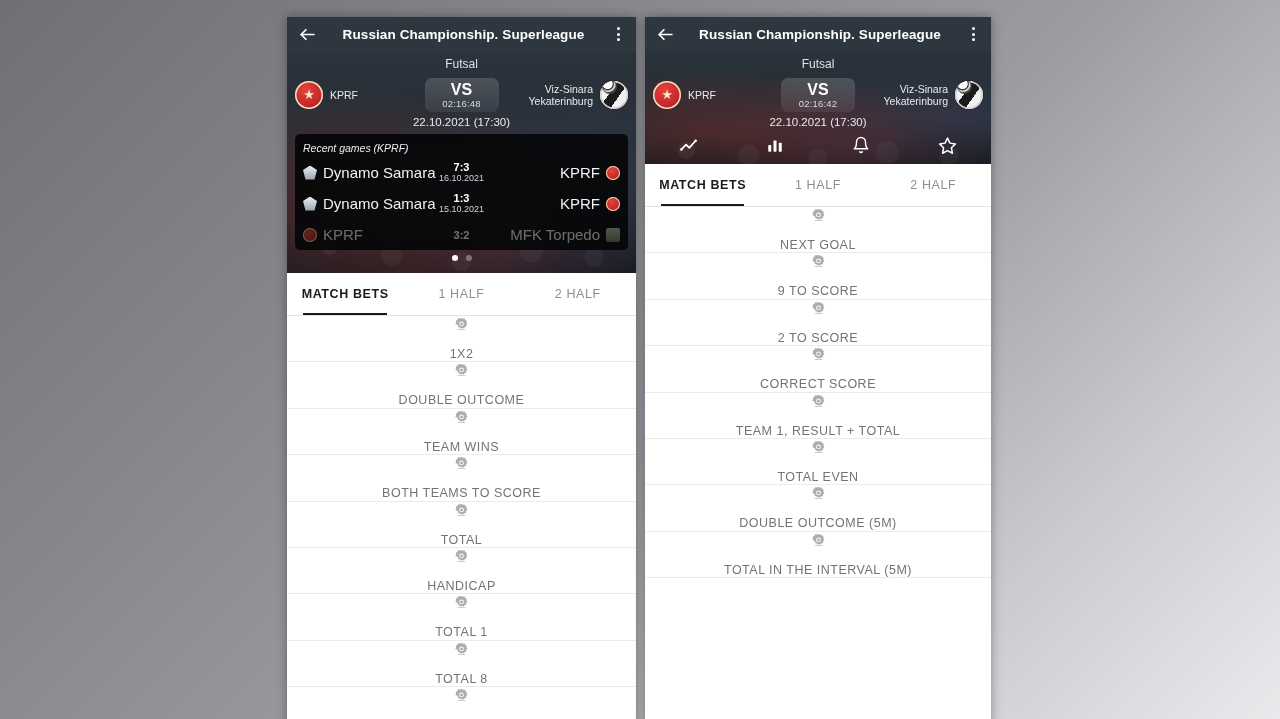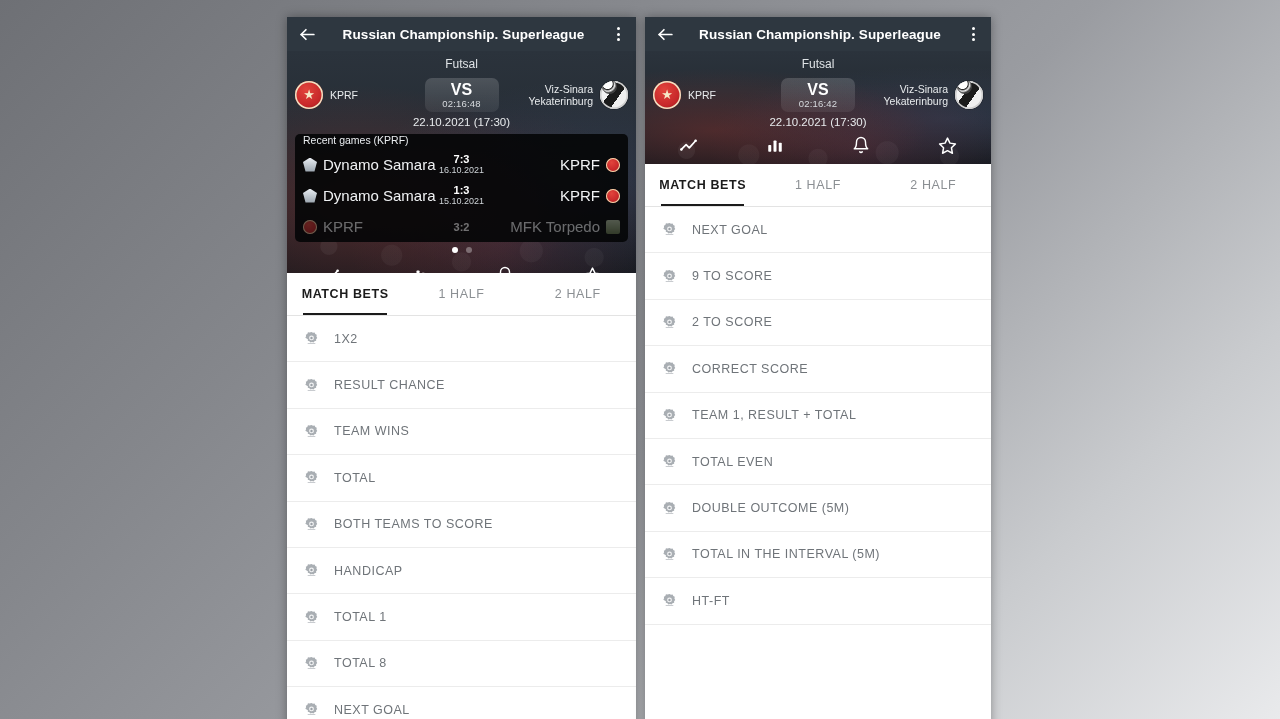--- a/index.html
+++ b/index.html
@@ -162,21 +162,22 @@
   
   .recent-card {
     position: relative; z-index: 3;
     margin: 6px 8px 0 8px;
     background: rgba(4,5,7,0.90);
     border-radius: 5px;
     overflow: hidden;
   }
   .recent-title {
     color: #e9ecef; font-size: 10.5px;
-    padding: 0 8px 3px;
+    padding: 8px 8px 3px;
+    font-style: italic;
   }
   .rg-row {
     display: flex; align-items: center;
     padding: 2px 8px;
     height: 27px;
   }
   .rg-row.fade { opacity: .42; }
   .rg-side { display: flex; align-items: center; gap: 6px; flex: 1 1 0; min-width: 0; }
   .rg-side.r { justify-content: flex-end; }
   .rg-team { color: #f0f2f4; font-size: 15px; white-space: nowrap; }
@@ -241,20 +242,21 @@
   }
 
   
   .betlist { background: #ffffff; }
   .bet-row {
     display: flex; align-items: center;
     gap: 14px;
     height: 45.4px;
     padding: 0 16px;
     border-bottom: 1px solid #ececec;
+    flex-direction: column;
   }
   .bet-label {
     color: #6f7479;
     font-size: 12.5px;
     letter-spacing: .5px;
   }
   .bet-ico { width: 17px; height: 17px; flex: 0 0 auto; }
 
   .svgicon { display: block; }
 </style>
@@ -414,21 +416,21 @@
           <span class="bet-ico">
             <svg class="svgicon" width="17" height="17" viewBox="0 0 24 24">
               <g fill="#a9aeb3">
                 <path d="M12 2.8l2.1 1.1 2.3-.4.9 2.2 2.1 1.1-.4 2.3 1.1 2.1-1.6 1.7.1 2.4-2.3.6-1.4 1.9-2.2-.8-2.2.8-1.4-1.9-2.3-.6.1-2.4L3.3 11l1.1-2.1-.4-2.3 2.1-1.1.9-2.2 2.3.4z"></path>
               </g>
               <circle cx="12" cy="11.2" r="3.4" fill="#f2f3f4"></circle>
               <circle cx="12" cy="11.2" r="1.7" fill="#9aa0a6"></circle>
               <rect x="6.5" y="18.3" width="11" height="1.1" rx="0.5" fill="#b6bbc0"></rect>
             </svg>
           </span>
-          <span class="bet-label">RESULT CHANCE</span>
+          <span class="bet-label">DOUBLE OUTCOME</span>
         </div>
         <div class="bet-row">
           <span class="bet-ico">
             <svg class="svgicon" width="17" height="17" viewBox="0 0 24 24">
               <g fill="#a9aeb3">
                 <path d="M12 2.8l2.1 1.1 2.3-.4.9 2.2 2.1 1.1-.4 2.3 1.1 2.1-1.6 1.7.1 2.4-2.3.6-1.4 1.9-2.2-.8-2.2.8-1.4-1.9-2.3-.6.1-2.4L3.3 11l1.1-2.1-.4-2.3 2.1-1.1.9-2.2 2.3.4z"></path>
               </g>
               <circle cx="12" cy="11.2" r="3.4" fill="#f2f3f4"></circle>
               <circle cx="12" cy="11.2" r="1.7" fill="#9aa0a6"></circle>
               <rect x="6.5" y="18.3" width="11" height="1.1" rx="0.5" fill="#b6bbc0"></rect>
@@ -440,34 +442,34 @@
           <span class="bet-ico">
             <svg class="svgicon" width="17" height="17" viewBox="0 0 24 24">
               <g fill="#a9aeb3">
                 <path d="M12 2.8l2.1 1.1 2.3-.4.9 2.2 2.1 1.1-.4 2.3 1.1 2.1-1.6 1.7.1 2.4-2.3.6-1.4 1.9-2.2-.8-2.2.8-1.4-1.9-2.3-.6.1-2.4L3.3 11l1.1-2.1-.4-2.3 2.1-1.1.9-2.2 2.3.4z"></path>
               </g>
               <circle cx="12" cy="11.2" r="3.4" fill="#f2f3f4"></circle>
               <circle cx="12" cy="11.2" r="1.7" fill="#9aa0a6"></circle>
               <rect x="6.5" y="18.3" width="11" height="1.1" rx="0.5" fill="#b6bbc0"></rect>
             </svg>
           </span>
+          <span class="bet-label">BOTH TEAMS TO SCORE</span>
+        </div>
+        <div class="bet-row">
+          <span class="bet-ico">
+            <svg class="svgicon" width="17" height="17" viewBox="0 0 24 24">
+              <g fill="#a9aeb3">
+                <path d="M12 2.8l2.1 1.1 2.3-.4.9 2.2 2.1 1.1-.4 2.3 1.1 2.1-1.6 1.7.1 2.4-2.3.6-1.4 1.9-2.2-.8-2.2.8-1.4-1.9-2.3-.6.1-2.4L3.3 11l1.1-2.1-.4-2.3 2.1-1.1.9-2.2 2.3.4z"></path>
+              </g>
+              <circle cx="12" cy="11.2" r="3.4" fill="#f2f3f4"></circle>
+              <circle cx="12" cy="11.2" r="1.7" fill="#9aa0a6"></circle>
+              <rect x="6.5" y="18.3" width="11" height="1.1" rx="0.5" fill="#b6bbc0"></rect>
+            </svg>
+          </span>
           <span class="bet-label">TOTAL</span>
-        </div>
-        <div class="bet-row">
-          <span class="bet-ico">
-            <svg class="svgicon" width="17" height="17" viewBox="0 0 24 24">
-              <g fill="#a9aeb3">
-                <path d="M12 2.8l2.1 1.1 2.3-.4.9 2.2 2.1 1.1-.4 2.3 1.1 2.1-1.6 1.7.1 2.4-2.3.6-1.4 1.9-2.2-.8-2.2.8-1.4-1.9-2.3-.6.1-2.4L3.3 11l1.1-2.1-.4-2.3 2.1-1.1.9-2.2 2.3.4z"></path>
-              </g>
-              <circle cx="12" cy="11.2" r="3.4" fill="#f2f3f4"></circle>
-              <circle cx="12" cy="11.2" r="1.7" fill="#9aa0a6"></circle>
-              <rect x="6.5" y="18.3" width="11" height="1.1" rx="0.5" fill="#b6bbc0"></rect>
-            </svg>
-          </span>
-          <span class="bet-label">BOTH TEAMS TO SCORE</span>
         </div>
         <div class="bet-row">
           <span class="bet-ico">
             <svg class="svgicon" width="17" height="17" viewBox="0 0 24 24">
               <g fill="#a9aeb3">
                 <path d="M12 2.8l2.1 1.1 2.3-.4.9 2.2 2.1 1.1-.4 2.3 1.1 2.1-1.6 1.7.1 2.4-2.3.6-1.4 1.9-2.2-.8-2.2.8-1.4-1.9-2.3-.6.1-2.4L3.3 11l1.1-2.1-.4-2.3 2.1-1.1.9-2.2 2.3.4z"></path>
               </g>
               <circle cx="12" cy="11.2" r="3.4" fill="#f2f3f4"></circle>
               <circle cx="12" cy="11.2" r="1.7" fill="#9aa0a6"></circle>
               <rect x="6.5" y="18.3" width="11" height="1.1" rx="0.5" fill="#b6bbc0"></rect>
@@ -694,29 +696,16 @@
               <g fill="#a9aeb3">
                 <path d="M12 2.8l2.1 1.1 2.3-.4.9 2.2 2.1 1.1-.4 2.3 1.1 2.1-1.6 1.7.1 2.4-2.3.6-1.4 1.9-2.2-.8-2.2.8-1.4-1.9-2.3-.6.1-2.4L3.3 11l1.1-2.1-.4-2.3 2.1-1.1.9-2.2 2.3.4z"></path>
               </g>
               <circle cx="12" cy="11.2" r="3.4" fill="#f2f3f4"></circle>
               <circle cx="12" cy="11.2" r="1.7" fill="#9aa0a6"></circle>
               <rect x="6.5" y="18.3" width="11" height="1.1" rx="0.5" fill="#b6bbc0"></rect>
             </svg>
           </span>
           <span class="bet-label">TOTAL IN THE INTERVAL (5M)</span>
         </div>
-        <div class="bet-row">
-          <span class="bet-ico">
-            <svg class="svgicon" width="17" height="17" viewBox="0 0 24 24">
-              <g fill="#a9aeb3">
-                <path d="M12 2.8l2.1 1.1 2.3-.4.9 2.2 2.1 1.1-.4 2.3 1.1 2.1-1.6 1.7.1 2.4-2.3.6-1.4 1.9-2.2-.8-2.2.8-1.4-1.9-2.3-.6.1-2.4L3.3 11l1.1-2.1-.4-2.3 2.1-1.1.9-2.2 2.3.4z"></path>
-              </g>
-              <circle cx="12" cy="11.2" r="3.4" fill="#f2f3f4"></circle>
-              <circle cx="12" cy="11.2" r="1.7" fill="#9aa0a6"></circle>
-              <rect x="6.5" y="18.3" width="11" height="1.1" rx="0.5" fill="#b6bbc0"></rect>
-            </svg>
-          </span>
-          <span class="bet-label">HT-FT</span>
-        </div>
       </div>
   </div>
 
 </div>
 
 </body></html>

